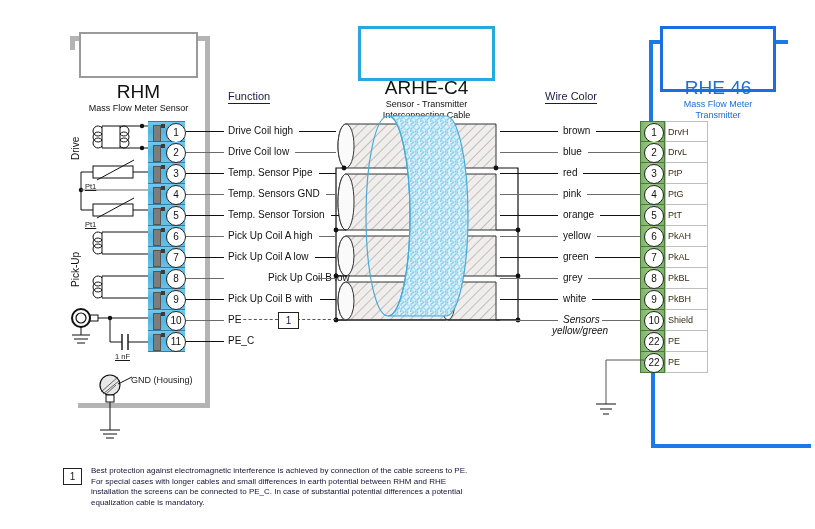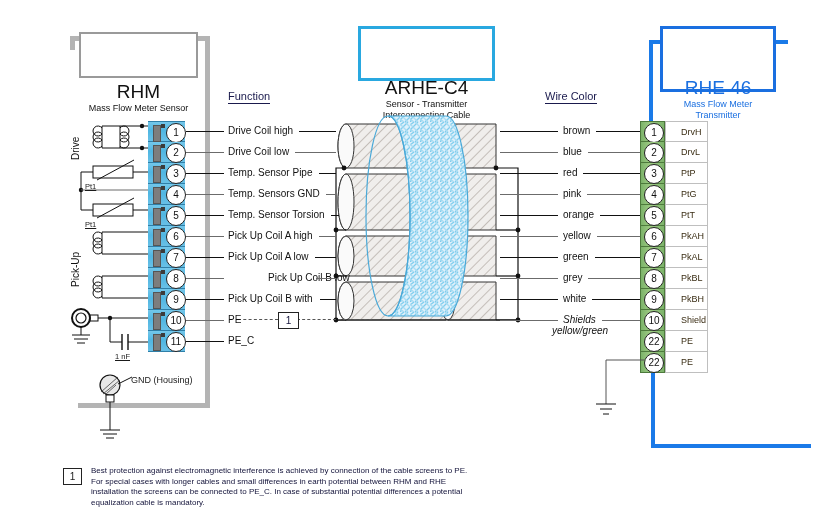--- a/index.html
+++ b/index.html
@@ -51,21 +51,21 @@
   .rterm{position:absolute;left:0;top:0;width:25px;height:21px;box-sizing:border-box;
          background:linear-gradient(to right,#7cb36a 0%,#9ecb83 40%,#7cb36a 100%);
          border-bottom:1px solid #4d7a3c;border-left:1px solid #4d7a3c;
          border-right:1px solid #4d7a3c;}
   .rrow:first-child .rterm{border-top:1px solid #4d7a3c;}
   .rnum{position:absolute;left:3px;top:1px;width:18px;height:18px;border-radius:50%;
         background:#fff;border:1px solid #222;font-size:10px;line-height:18px;
         text-align:center;color:#111;}
   .rlabel{position:absolute;left:25px;top:0;width:43px;height:21px;box-sizing:border-box;
           background:#fff;border:1px solid #bfbfbf;border-top:none;
-          font-size:9px;line-height:20px;padding-left:15px;color:#3a2d14;}
+          font-size:9px;line-height:20px;padding-left:2px;color:#3a2d14;}
   .rrow:first-child .rlabel{border-top:1px solid #bfbfbf;}
 
   
   .fn{position:absolute;font-size:10px;color:#111;white-space:nowrap;}
   .wc{position:absolute;font-size:10px;color:#111;white-space:nowrap;}
   .ital{font-style:italic;}
 
   
   .wire{position:absolute;background:#111;height:1px;}
   .wire.thin{background:#6b6b6b;}
@@ -453,18 +453,18 @@
 <div class="wire thin" style="left: 500px; top: 278px; width: 58px;"></div>
 <div class="wire thin" style="left: 588px; top: 278px; width: 52px;"></div>
 <div class="fn" style="left: 228px; top: 293px;">Pick Up Coil B with</div>
 <div class="wire" style="left: 186px; top: 299px; width: 38px;"></div>
 <div class="wire" style="left: 320px; top: 299px; width: 16px;"></div>
 <div class="wc" style="left: 563px; top: 293px;">white</div>
 <div class="wire" style="left: 500px; top: 299px; width: 58px;"></div>
 <div class="wire" style="left: 592px; top: 299px; width: 48px;"></div>
 <div class="fn" style="left: 228px; top: 314px;">PE</div>
 <div class="wire thin" style="left: 186px; top: 320px; width: 38px;"></div>
-<div class="wc ital" style="left: 563px; top: 314px;">Shields</div>
+<div class="wc ital" style="left: 563px; top: 314px;">Sensors</div>
 <div class="wc ital" style="left: 552px; top: 325px;">yellow/green</div>
 <div class="wire thin" style="left: 500px; top: 320px; width: 58px;"></div>
 <div class="wire thin" style="left: 602px; top: 320px; width: 38px;"></div>
 <div class="fn" style="left: 228px; top: 335px;">PE_C</div>
 <div class="wire" style="left: 186px; top: 341px; width: 38px;"></div>
 
 </body></html>

